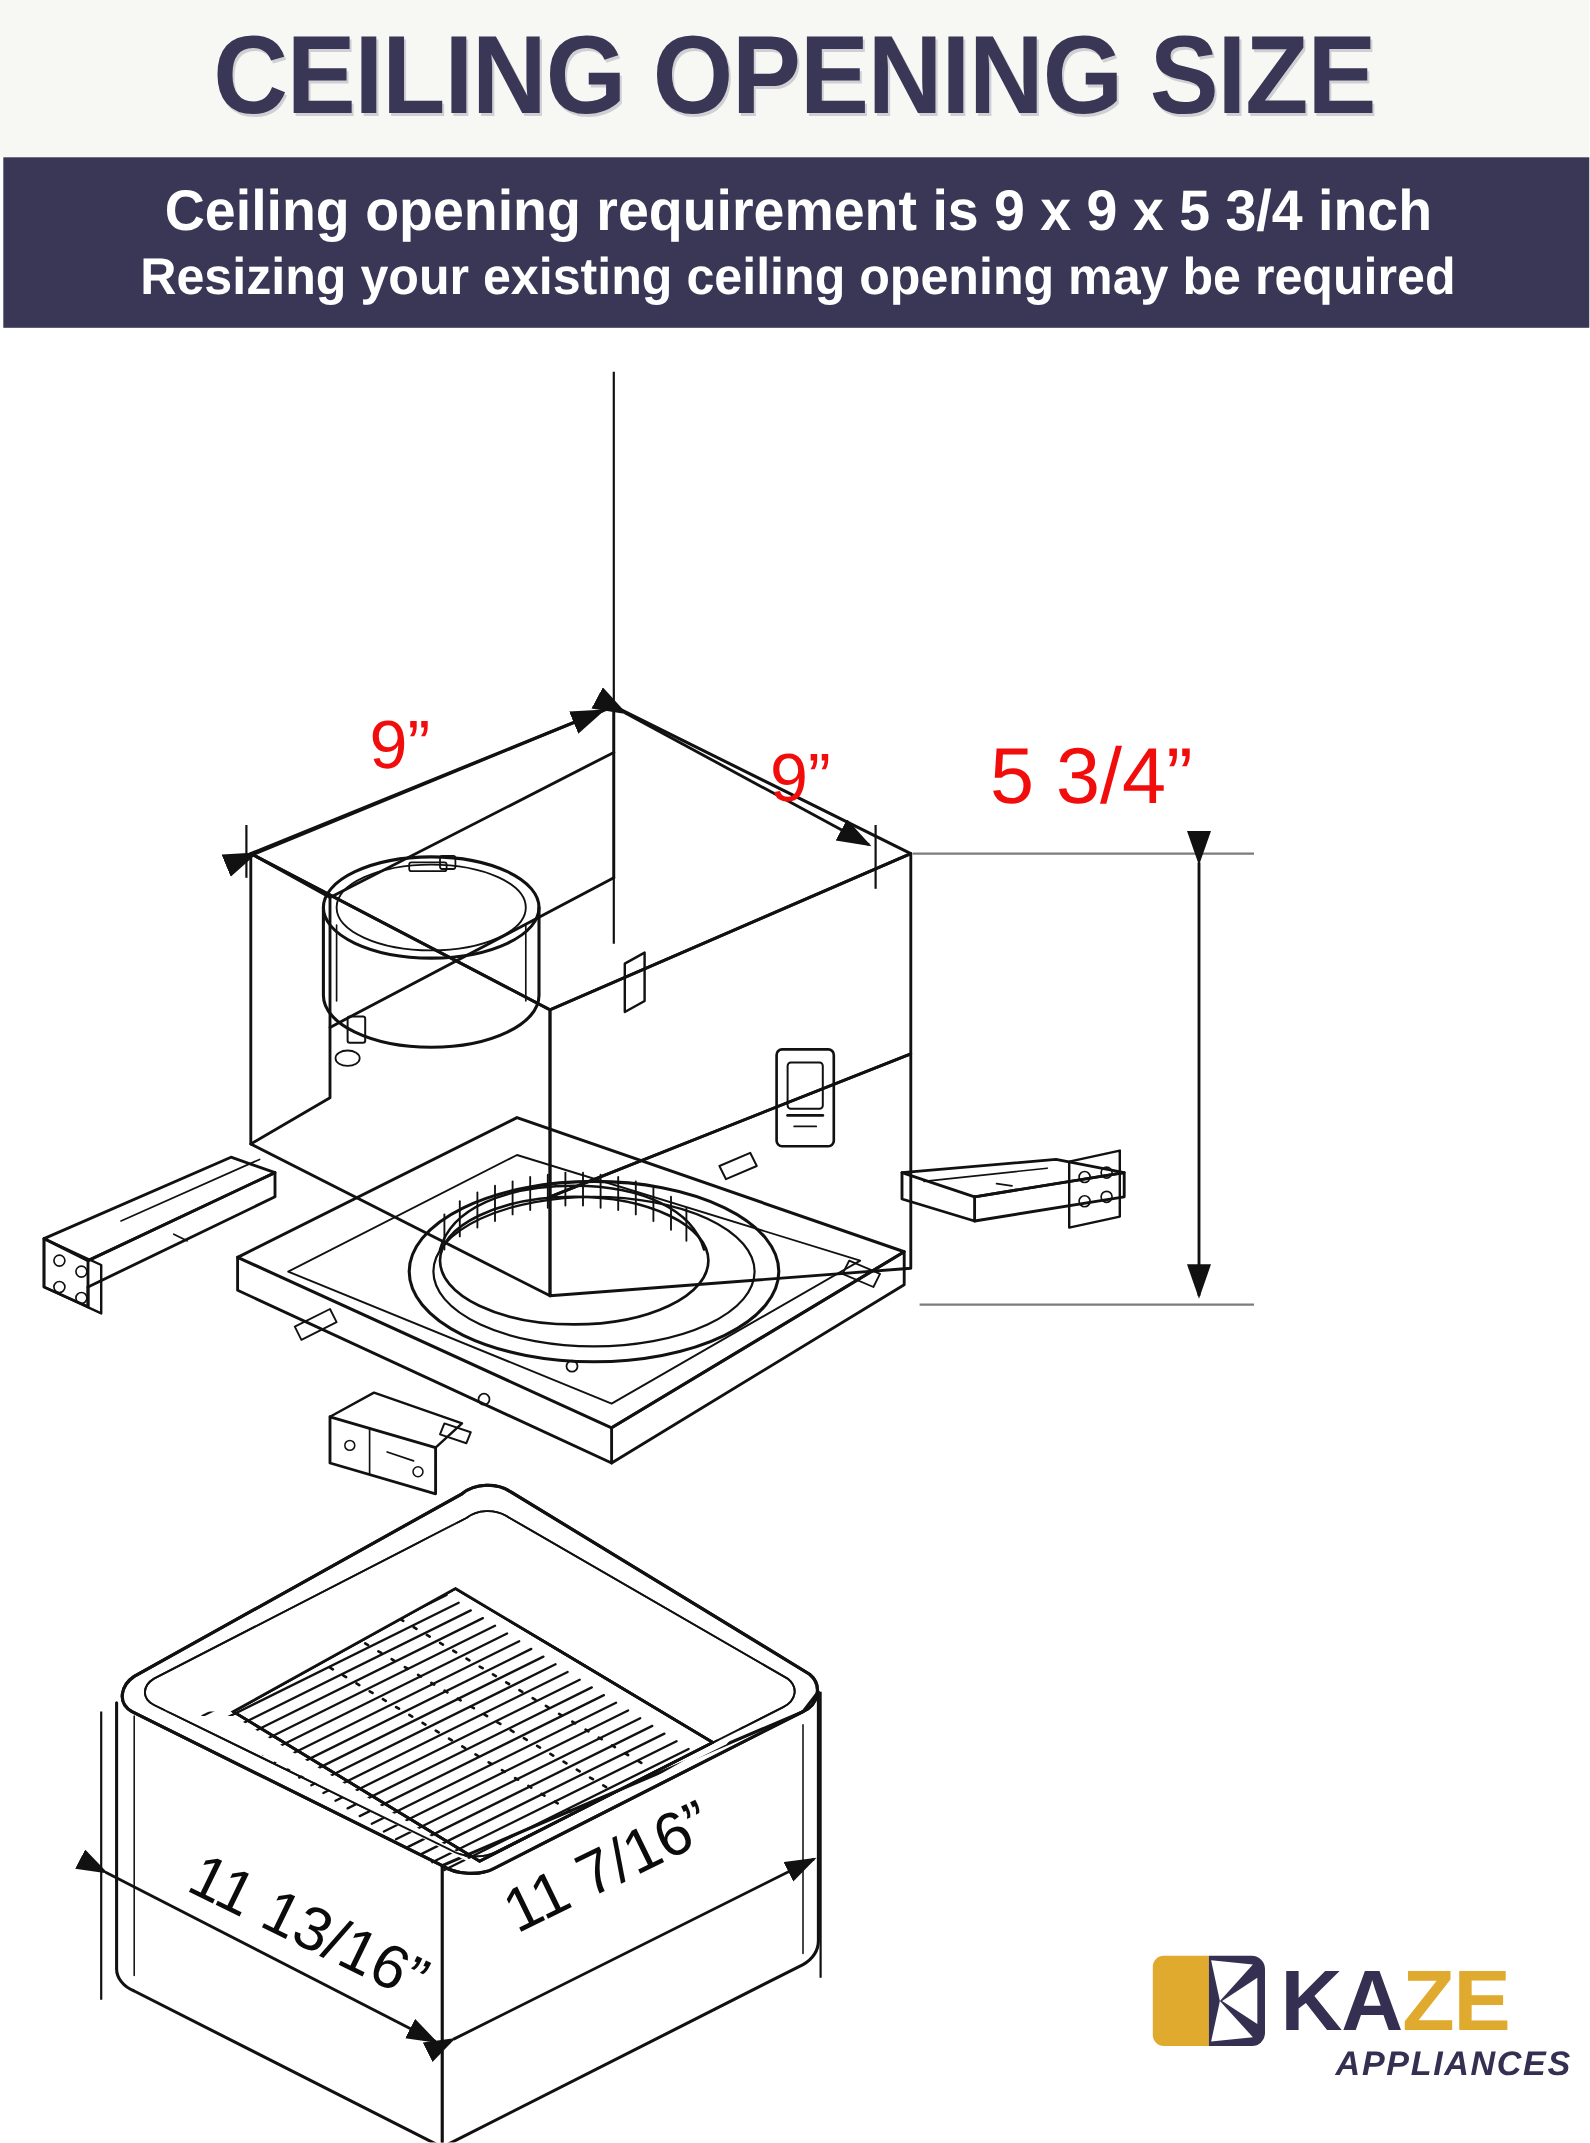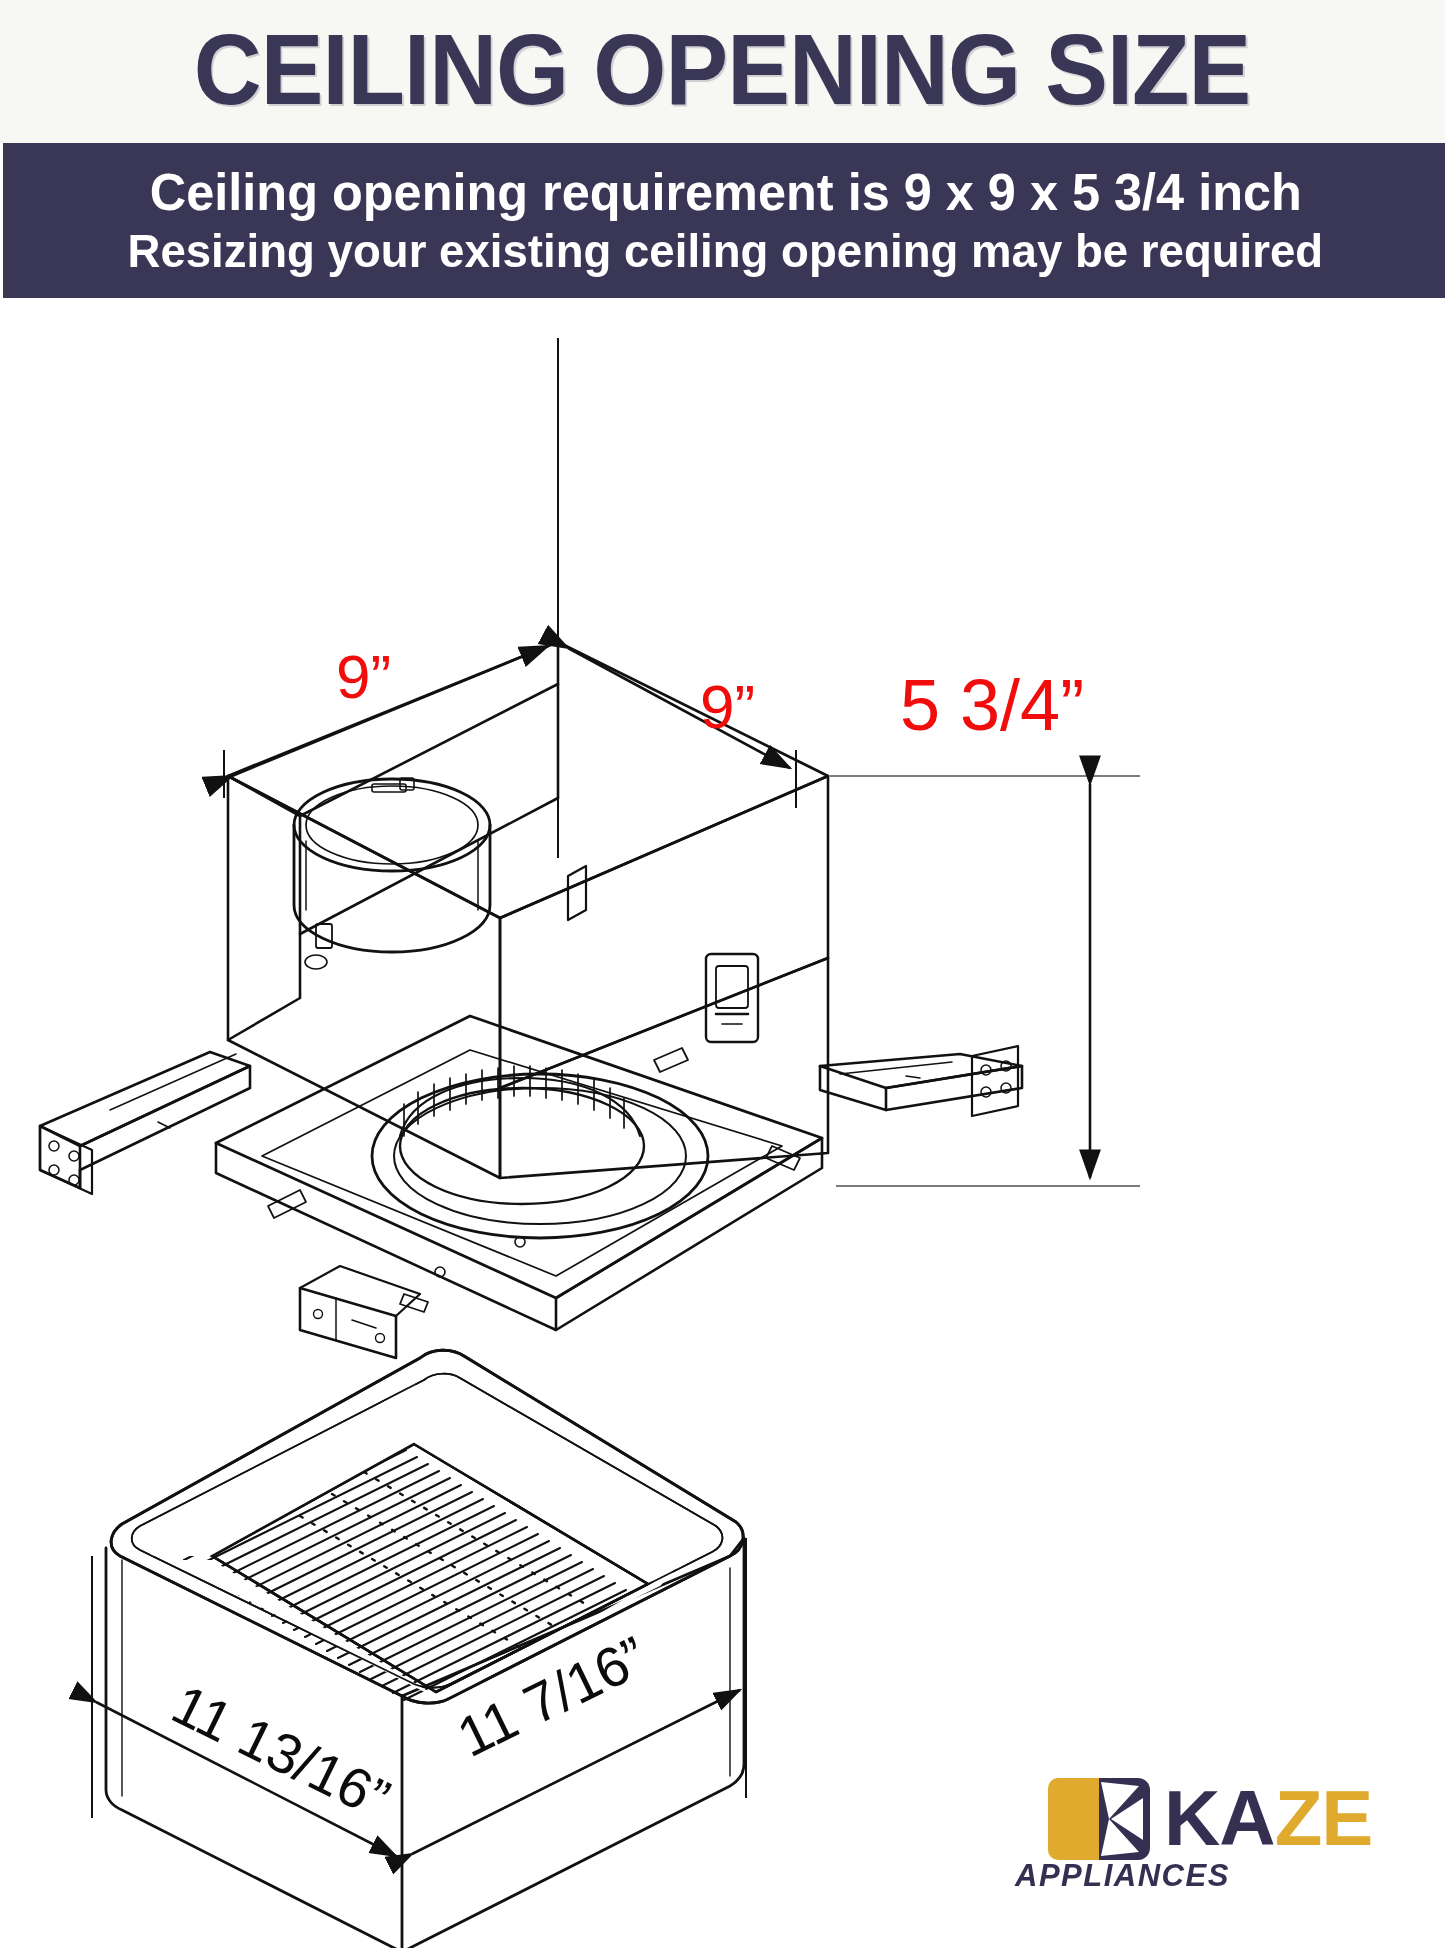--- a/index.html
+++ b/index.html
@@ -145,21 +145,21 @@
   }
   .logo-ka { color: #352f52; }
   .logo-ze { color: #e0aa2e; }
   .logo-tagline {
     font-family: "Liberation Sans", sans-serif;
     font-weight: bold;
     font-style: italic;
     font-size: 31px;
     letter-spacing: 1.5px;
     color: #352f52;
-    text-align: left;
+    text-align: right;
     margin-top: -2px;
     padding-right: 6px;
     white-space: nowrap;
   }
 </style>
 </head>
 <body>
 
 <div id="page">
 

